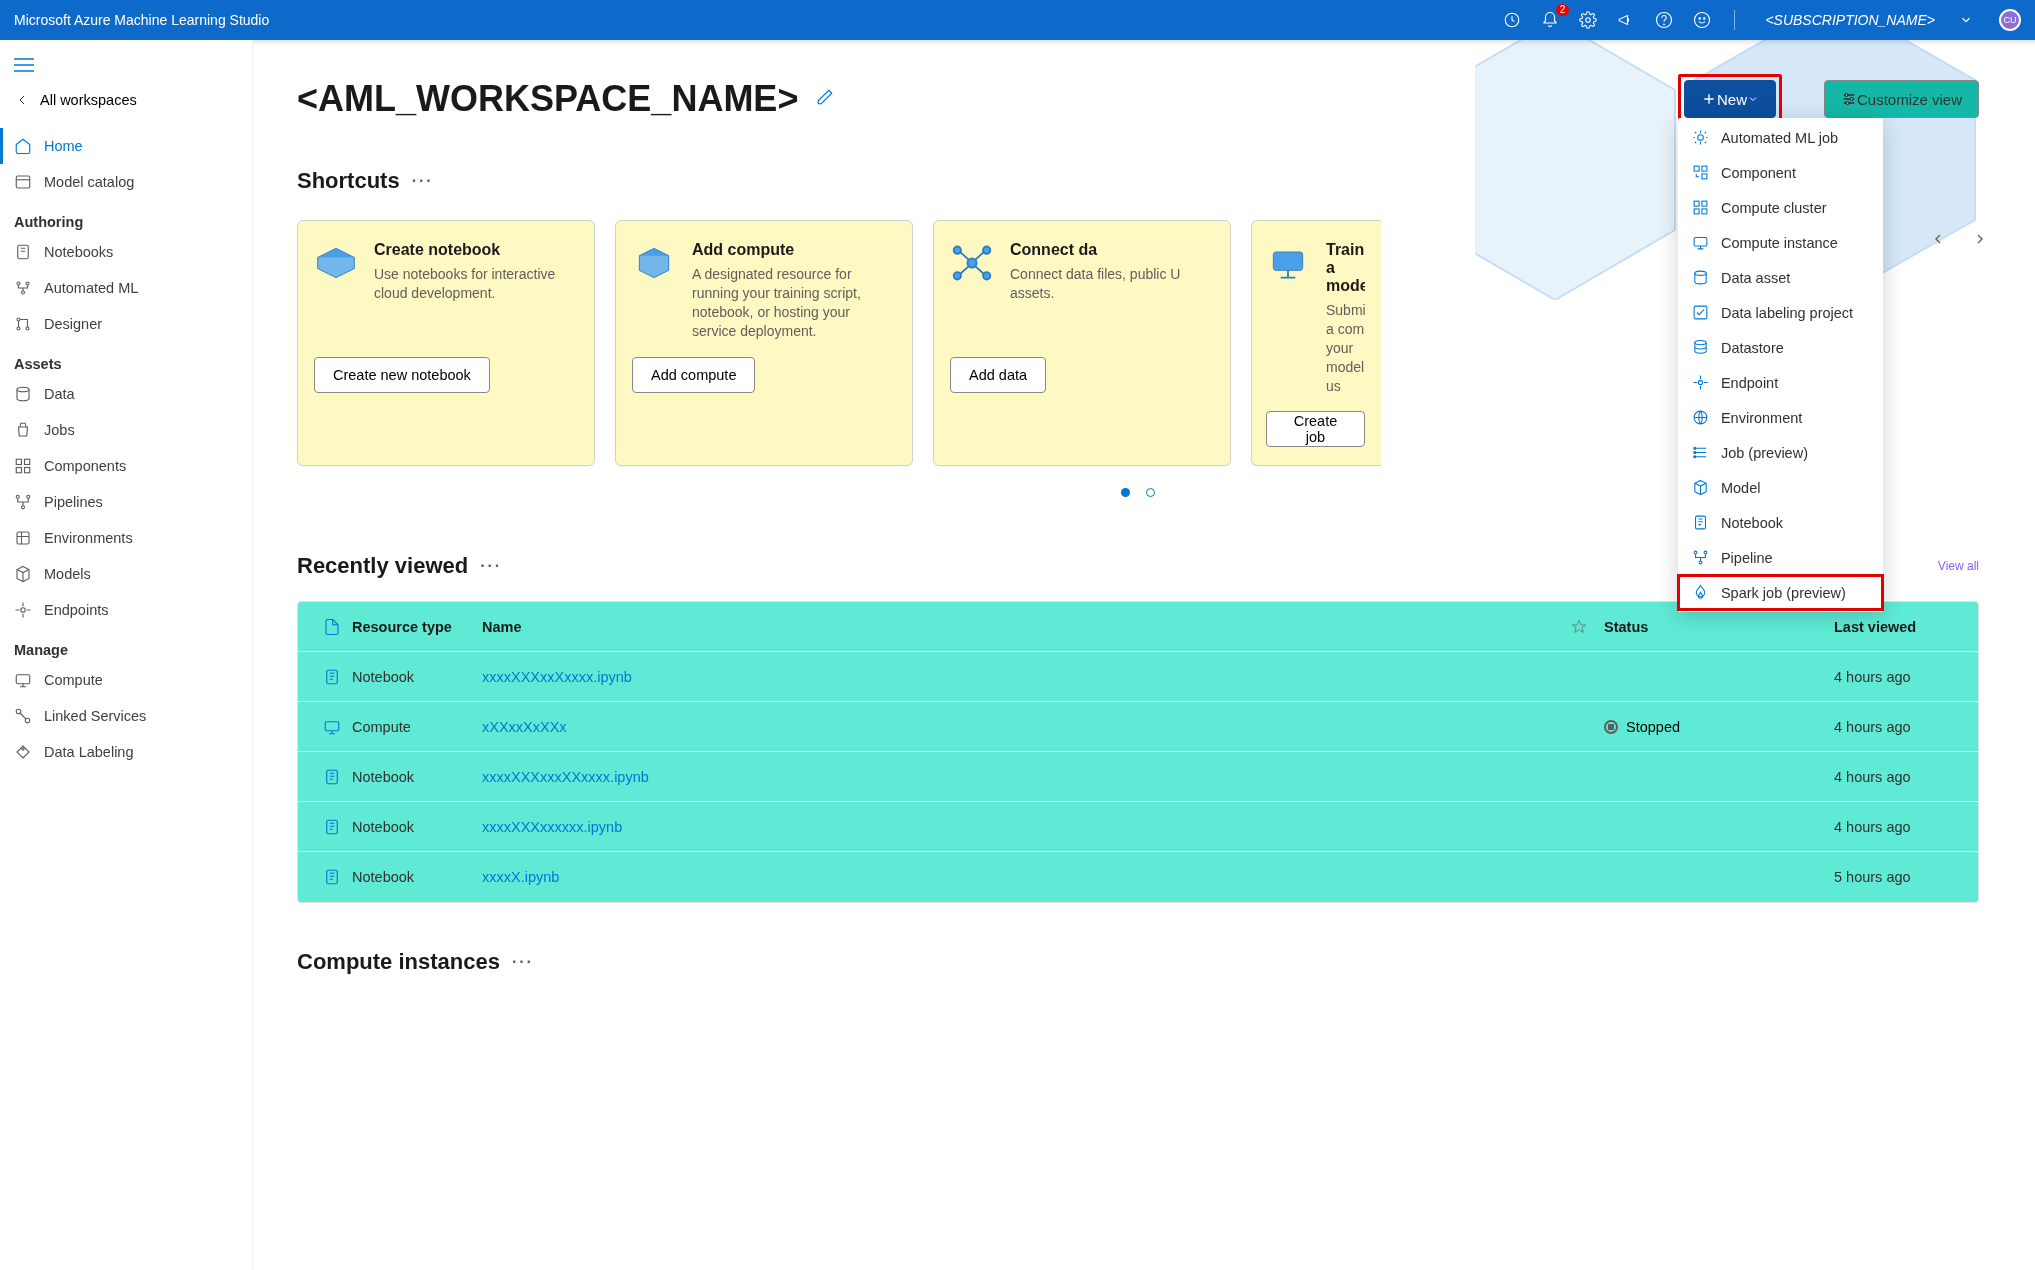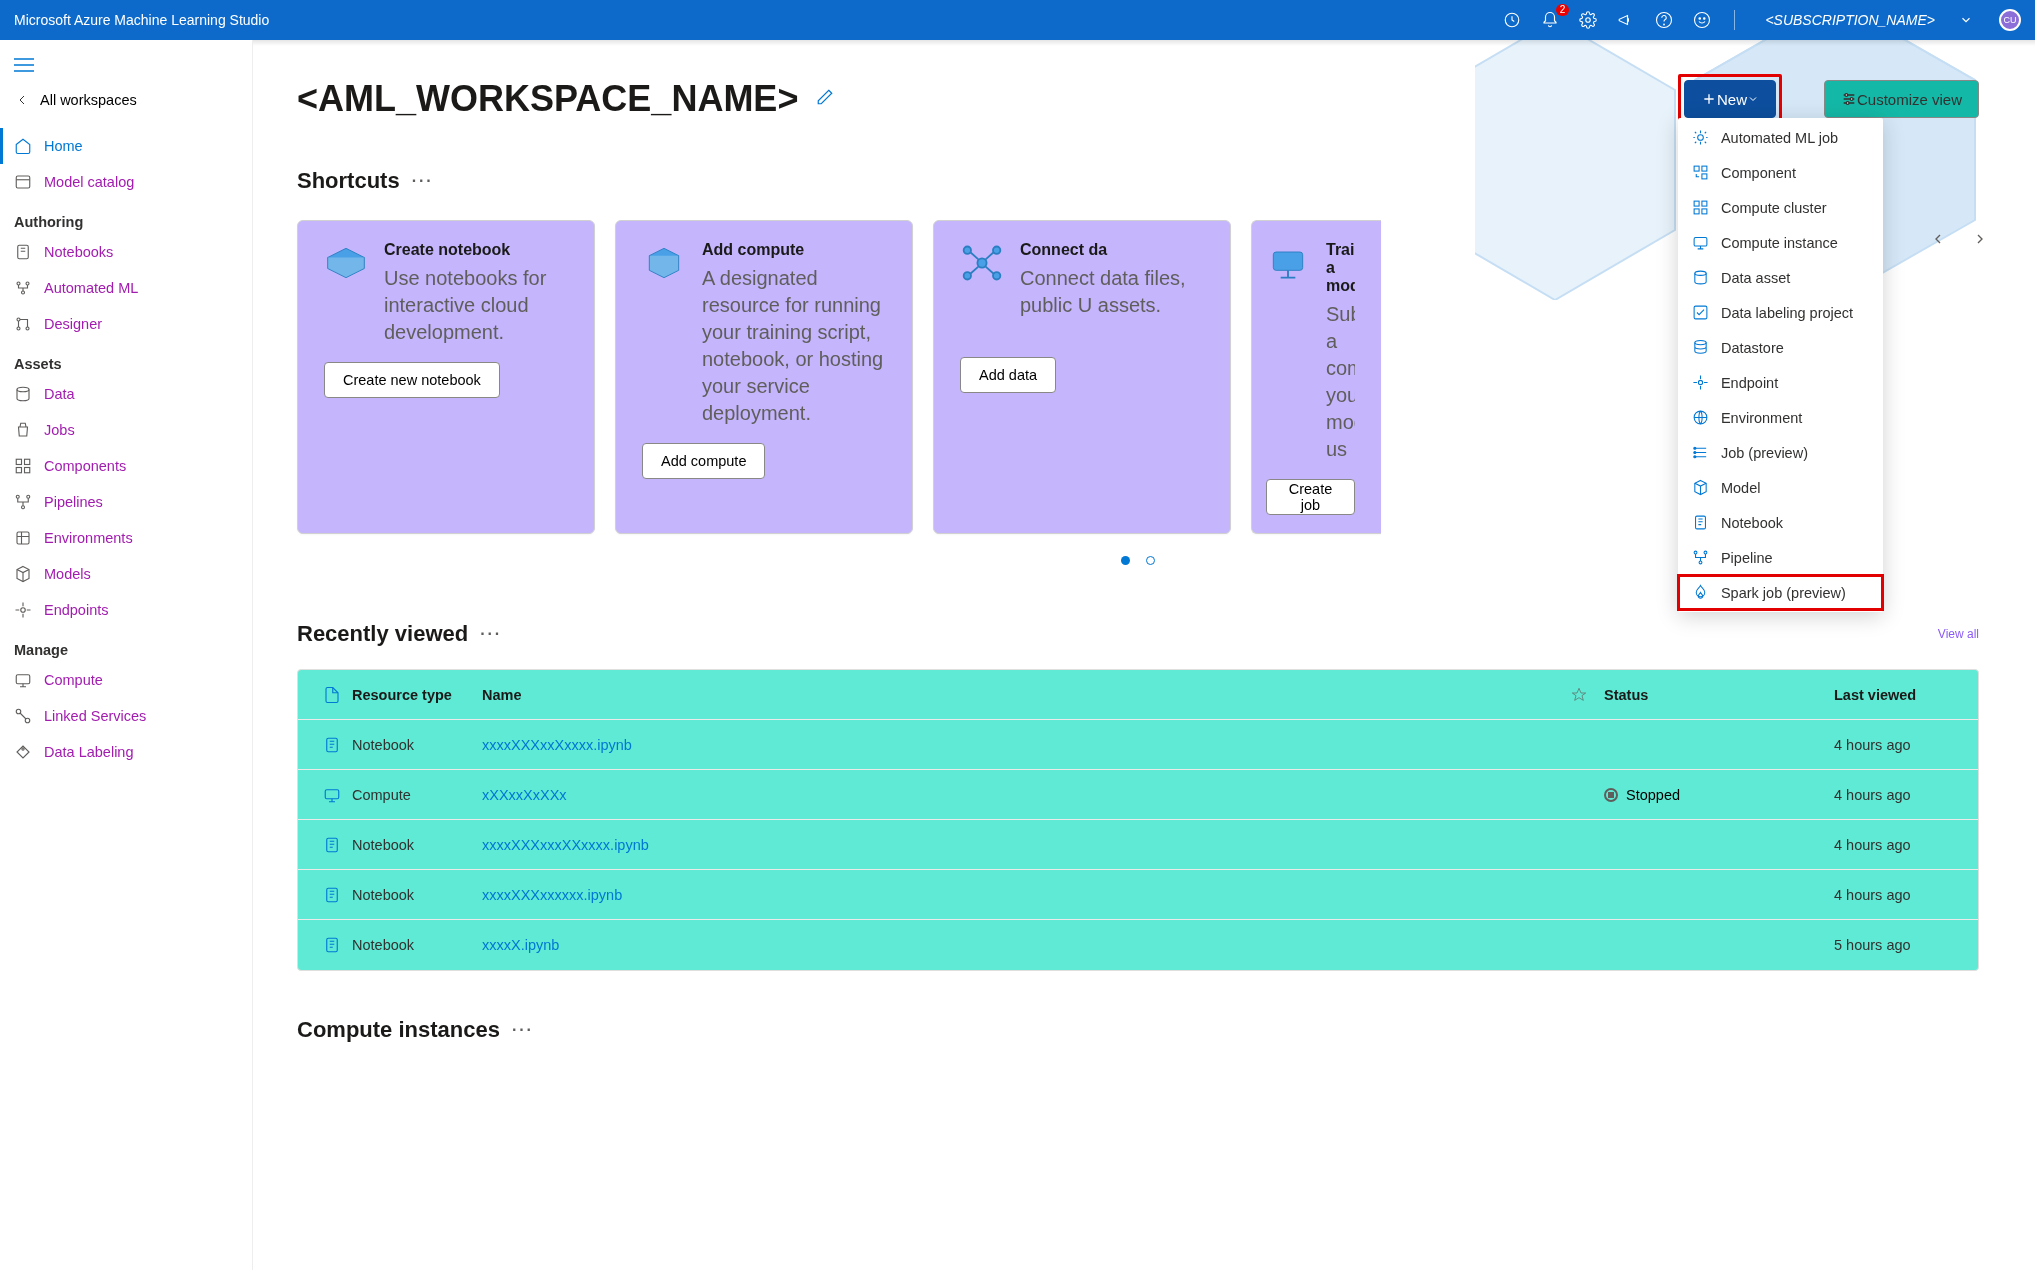--- a/index.html
+++ b/index.html
@@ -11,21 +11,21 @@
     .tb-icon svg { width: 18px; height: 18px; stroke: #fff; fill: none; stroke-width: 1.5; }
     .badge { position: absolute; top: -6px; right: -9px; background: #e00; color: #fff; border-radius: 7px; font-size: 10px; padding: 0 4px; line-height: 12px; }
     .tb-sub { display: flex; align-items: center; gap: 24px; cursor: pointer; padding: 0 8px; font-style: italic; }
     .tb-pipe { width: 1px; height: 20px; background: rgba(255,255,255,.5); margin: 0 4px; }
     .avatar { width: 22px; height: 22px; border-radius: 50%; background: #8b6ed8; border: 2px solid #fff; display: flex; align-items: center; justify-content: center; font-size: 9px; }
     .layout { display: flex; height: calc(100% - 40px); }
     .sidebar { width: 253px; border-right: 1px solid #eee; padding-top: 12px; overflow: hidden; }
     .hamburger { padding: 6px 14px; color: #0078d4; cursor: pointer; }
     .side-back { display: flex; align-items: center; gap: 10px; padding: 10px 14px; font-size: 14.5px; cursor: pointer; margin-bottom: 10px; }
     .side-back svg { width: 16px; height: 16px; stroke: #333; fill: none; stroke-width: 1.5; }
-    .side-item { display: flex; align-items: center; gap: 12px; padding: 9px 14px; font-size: 14.5px; color: #a21caf; cursor: pointer; }
+    .side-item { display: flex; align-items: center; gap: 12px; padding: 9px 14px; font-size: 14.5px; color: #404040; cursor: pointer; }
     .side-item.active { border-left: 3px solid #0078d4; padding-left: 11px; color: #0078d4; background: #fff; }
     .side-item svg { width: 18px; height: 18px; stroke: #605e5c; fill: none; stroke-width: 1.5; }
     .side-item.active svg { stroke: #0078d4; }
     .side-heading { padding: 14px 14px 4px; font-weight: 600; color: #323130; font-size: 14.5px; }
     .main { flex: 1; position: relative; overflow: hidden; background: #fff; }
     .main-scroll { position: absolute; inset: 0 12px 0 0; overflow: auto; padding: 0 44px 40px 44px; }
     
     .main-scroll::-webkit-scrollbar { width: 14px; }
     .main-scroll::-webkit-scrollbar-thumb { background: #c1c1c1; border-radius: 8px; border: 3px solid #fff; }
     .decor { position: absolute; top: 0; right: 0; width: 560px; height: 260px; pointer-events: none; opacity: .85; }
@@ -35,27 +35,27 @@
     .pencil-icon svg { width: 18px; height: 18px; stroke: #0078d4; fill: none; stroke-width: 1.6; }
     .actions { display: flex; align-items: center; gap: 14px; position: relative; }
     .btn { height: 38px; border-radius: 4px; display: flex; align-items: center; padding: 0 16px; font-size: 15px; cursor: pointer; }
     .btn-primary { background: #0d4f9e; color: #fff; border: 1px solid #0d4f9e; }
     .btn-default { background: #14b8a6; color: #323130; border: 1px solid #8a8886; margin-left: 28px; }
     .btn svg { width: 16px; height: 16px; stroke: currentColor; fill: none; stroke-width: 2; }
     .highlight-new { border: 3px solid #e30000; padding: 3px; border-radius: 2px; }
     .section-title { display: flex; align-items: center; gap: 12px; font-size: 22px; font-weight: 600; color: #1b1a19; margin-top: 44px; position: relative; z-index: 1;}
     .dots { color: #605e5c; letter-spacing: 2px; font-size: 16px; }
     .cards-row { display: flex; gap: 20px; margin-top: 26px; position: relative; z-index: 1; }
-    .card { flex: 0 0 298px; border: 1px solid #d1d1d1; border-radius: 6px; padding: 20px 26px 18px; background: #c4b5fd; box-shadow: 0 1px 2px rgba(0,0,0,.04); position: relative; }
+    .card { flex: 0 0 298px; border: 1px solid #d1d1d1; border-radius: 6px; padding: 20px 16px 18px; background: #fef9c3; box-shadow: 0 1px 2px rgba(0,0,0,.04); position: relative; }
     .card.partial { flex: 0 0 140px; border-right: none; border-radius: 6px 0 0 6px; overflow: hidden; padding-left: 14px;}
     .card-top { display: flex; gap: 16px; min-height: 100px;}
     .card-icon { width: 44px; height: 44px; flex: 0 0 44px; }
     .card-icon svg { width: 44px; height: 44px; }
     .card-texts .ct-title { font-size: 16px; font-weight: 600; color: #1b1a19; margin-bottom: 6px; }
-    .card-texts .ct-desc { font-size: 20px; color: #605e5c; line-height: 1.35; }
+    .card-texts .ct-desc { font-size: 14px; color: #605e5c; line-height: 1.35; }
     .card-btn { margin-top: 16px; height: 36px; border: 1px solid #8a8886; border-radius: 4px; background: #fff; padding: 0 18px; display: inline-flex; align-items: center; font-size: 14.5px; cursor: pointer; }
     .pager { display: flex; gap: 16px; justify-content: center; margin-top: 22px; }
     .pager .dot { width: 9px; height: 9px; border-radius: 50%; }
     .pager .dot.fill { background: #0078d4; }
     .pager .dot.hollow { border: 1.5px solid #0078d4; }
     .arrows { position: absolute; right: 40px; top: 184px; display: flex; gap: 12px; z-index: 2;}
     .arrows .arrow { width: 30px; height: 30px; display: flex; align-items: center; justify-content: center; cursor: pointer; }
     .arrows svg { width: 16px; height: 16px; stroke: #605e5c; fill: none; stroke-width: 2; }
     
     .new-menu { position: absolute; top: 44px; left: 0px; width: 205px; background: #fff; box-shadow: 0 4px 22px rgba(0,0,0,.18); border-radius: 2px; z-index: 20; padding: 2px 0;}

